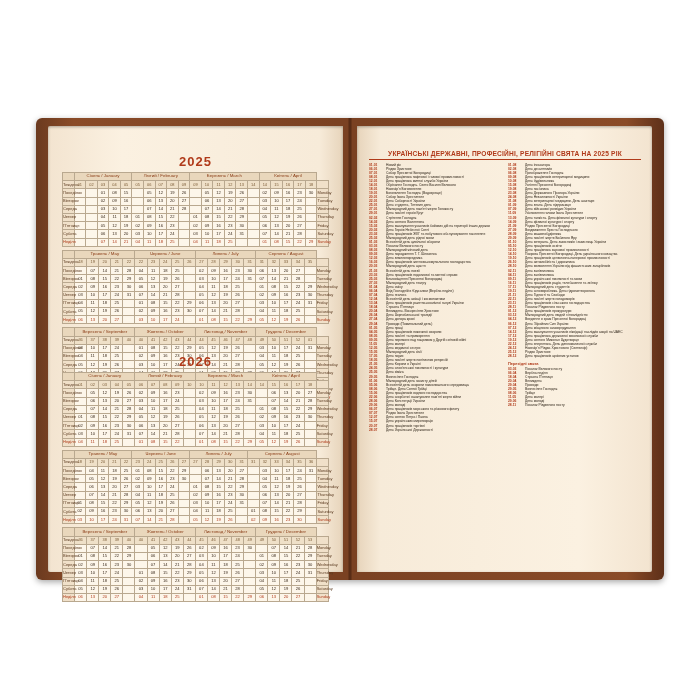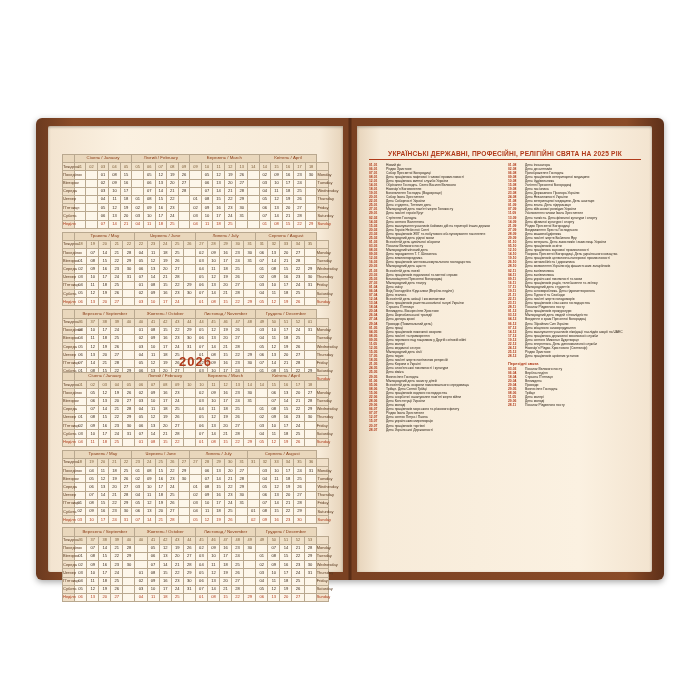--- a/index.html
+++ b/index.html
@@ -87,20 +87,21 @@
   }
 </style>
 </head>
 <body>
 
 <div class="page">
   <div class="cover"></div>
 
   <div class="paper left">
     <div class="calblock" id="cal2025">
+      <div class="year-title">2025</div>
       <div class="quarters">
           <table class="cal" style="margin-bottom: 3px;">
             <thead>
               <tr>
                 <th class="monthhead"></th>
                 <th class="monthhead" colspan="5">Січень / January</th>
                 <th class="monthhead" colspan="5">Лютий / February</th>
                 <th class="monthhead" colspan="6">Березень / March</th>
                 <th class="monthhead" colspan="5">Квітень / April</th>
               </tr>

